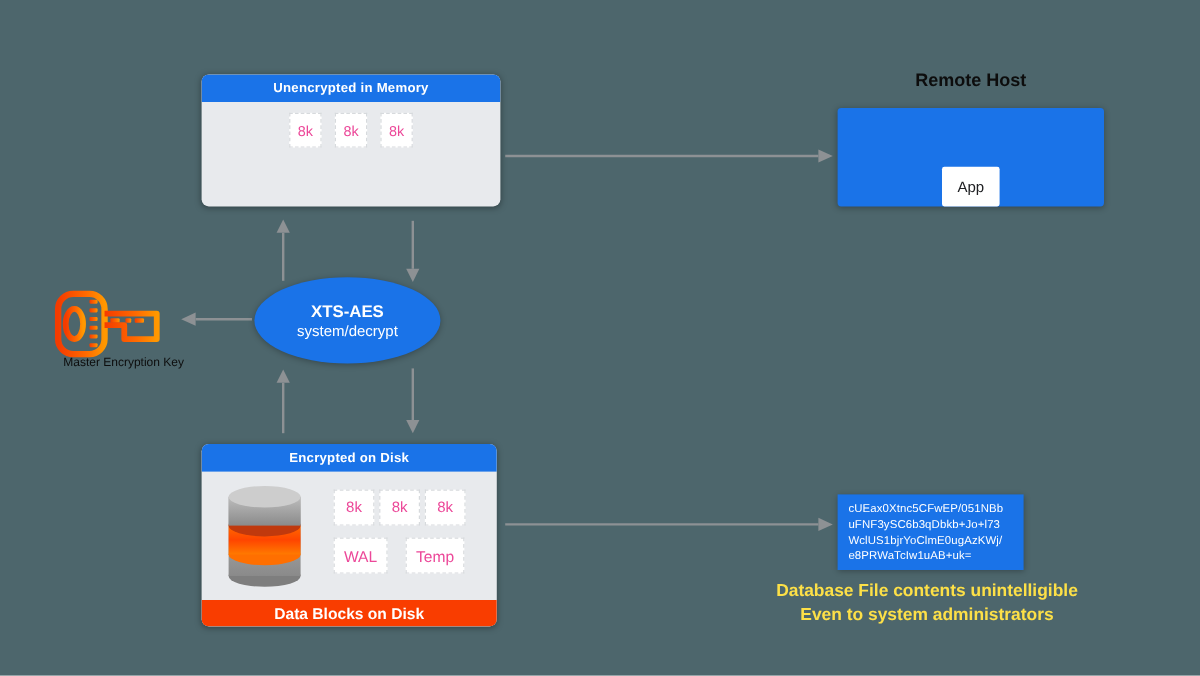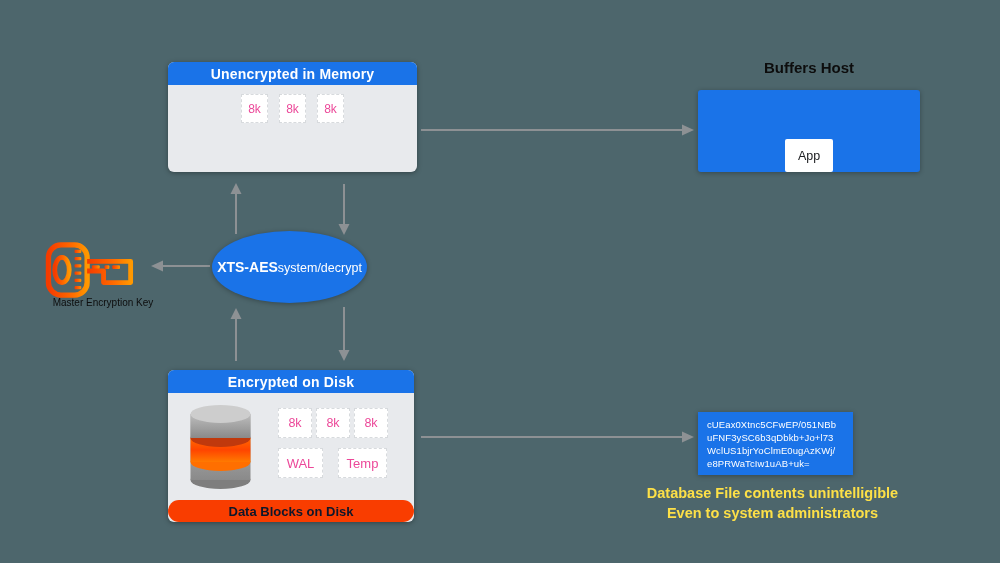--- a/index.html
+++ b/index.html
@@ -2,34 +2,34 @@
 <html><head>
 <meta charset="utf-8">
 <style>
   html,body{margin:0;padding:0;}
   body{width:1000px;height:563px;overflow:hidden;font-family:"Liberation Sans",sans-serif;}
   .canvas{position:relative;width:1000px;height:563px;background:#4d666c;}
   .abs{position:absolute;}
 
   
   .panel{position:absolute;background:#e8eaed;border-radius:6px;overflow:hidden;box-shadow:0 1px 5px rgba(0,0,0,.35);}
-  .panel-header{height:23px;background:#1a73e8;color:#fff;font-weight:bold;font-size:14px;display:flex;align-items:center;justify-content:center;letter-spacing:.2px;}
-  .panel-footer{position:absolute;bottom:0;left:0;width:100%;height:22px;background:#f93d00;color:#0f172a;font-weight:bold;font-size:13px;display:flex;align-items:center;justify-content:center;border-radius:11px;}
+  .panel-header{height:23px;background:#1a73e8;color:#fff;font-weight:bold;font-size:11px;display:flex;align-items:center;justify-content:center;letter-spacing:.2px;}
+  .panel-footer{position:absolute;bottom:0;left:0;width:100%;height:22px;background:#f93d00;color:#ffffff;font-weight:bold;font-size:13px;display:flex;align-items:center;justify-content:center;}
 
   #memory-panel{left:168px;top:62px;width:249px;height:110px;}
   .sub-label{margin-top:9px;text-align:center;font-weight:bold;font-size:12.5px;color:#202124;}
   .buffer-row{display:flex;justify-content:center;gap:11px;margin-top:9px;}
   .block{background:#fff;border:1px dashed #d7dadd;display:flex;align-items:center;justify-content:center;font-size:12px;color:#ec4899;box-sizing:border-box;}
   .buffer-block{width:27px;height:29px;}
 
   #remote-title{left:698px;top:59px;width:222px;text-align:center;font-weight:bold;font-size:15px;color:#0d0d0d;}
   #remote-box{left:698px;top:90px;width:222px;height:82px;background:#1a73e8;border-radius:3px;display:flex;align-items:flex-end;justify-content:center;box-shadow:0 1px 5px rgba(0,0,0,.3);}
   #app-box{width:48px;height:33px;background:#fff;border-radius:2px;display:flex;align-items:center;justify-content:center;font-size:12.5px;color:#202124;}
 
-  #cipher-ellipse{left:212px;top:231px;width:155px;height:72px;border-radius:50%;background:#1a73e8;display:flex;flex-direction:row;align-items:center;justify-content:center;color:#fff;box-shadow:0 1px 5px rgba(0,0,0,.3);}
+  #cipher-ellipse{left:212px;top:231px;width:155px;height:72px;border-radius:50%;background:#1a73e8;display:flex;flex-direction:column;align-items:center;justify-content:center;color:#fff;box-shadow:0 1px 5px rgba(0,0,0,.3);}
   #cipher-title{font-weight:bold;font-size:14px;}
   #cipher-subtitle{font-size:12.5px;margin-top:2px;}
 
   #key-icon{left:43px;top:241px;}
   #key-label{left:33px;top:297px;width:140px;text-align:center;font-weight:normal;font-size:10px;color:#0d0d0d;}
 
   #disk-panel{left:168px;top:370px;width:246px;height:152px;}
   #db-icon{position:absolute;left:20px;top:34px;}
   .disk-block{position:absolute;height:30px;font-size:12.5px;}
   #disk-8k-0{left:110px;top:38px;width:34px;}
@@ -84,21 +84,21 @@
 
   <div id="memory-panel" class="panel">
     <div class="panel-header">Unencrypted in Memory</div>
     <div class="buffer-row">
       <div class="block buffer-block">8k</div>
       <div class="block buffer-block">8k</div>
       <div class="block buffer-block">8k</div>
     </div>
   </div>
 
-  <div id="remote-title" class="abs">Buffers Host</div>
+  <div id="remote-title" class="abs">Remote Host</div>
   <div id="remote-box" class="abs">
     <div id="app-box">App</div>
   </div>
 
   <div id="cipher-ellipse" class="abs">
     <div id="cipher-title">XTS-AES</div>
     <div id="cipher-subtitle">system/decrypt</div>
   </div>
 
   <svg id="key-icon" class="abs" width="95" height="58" viewBox="0 0 95 60">

